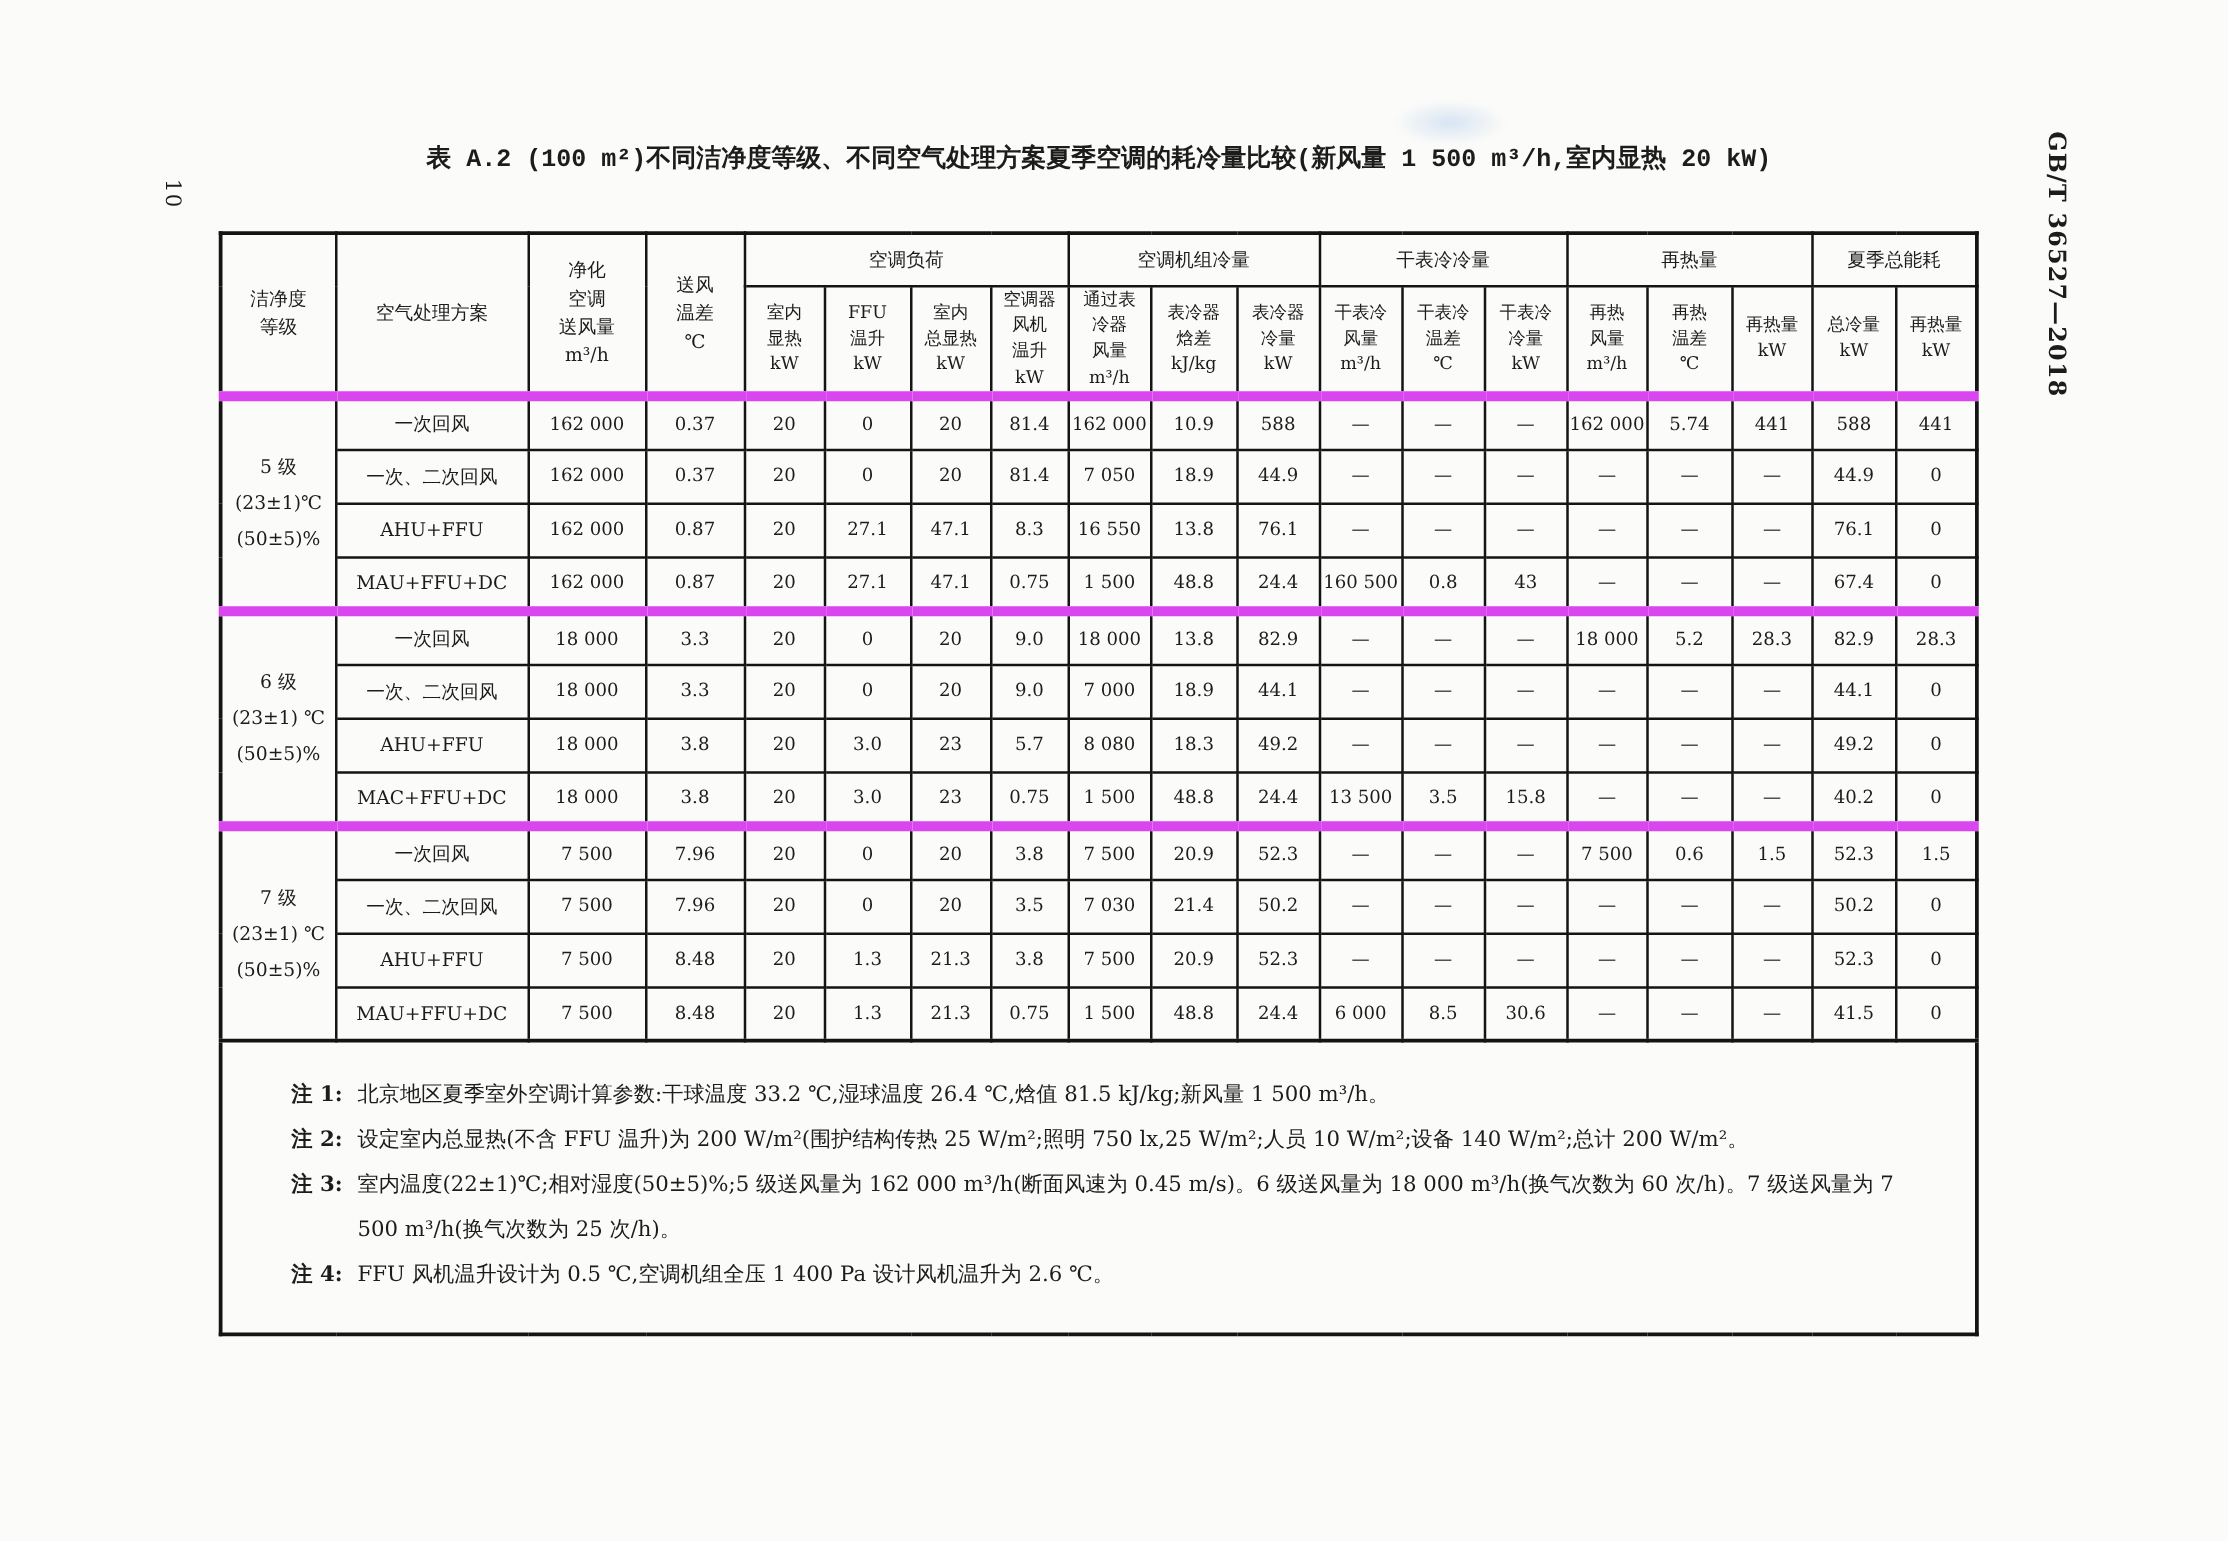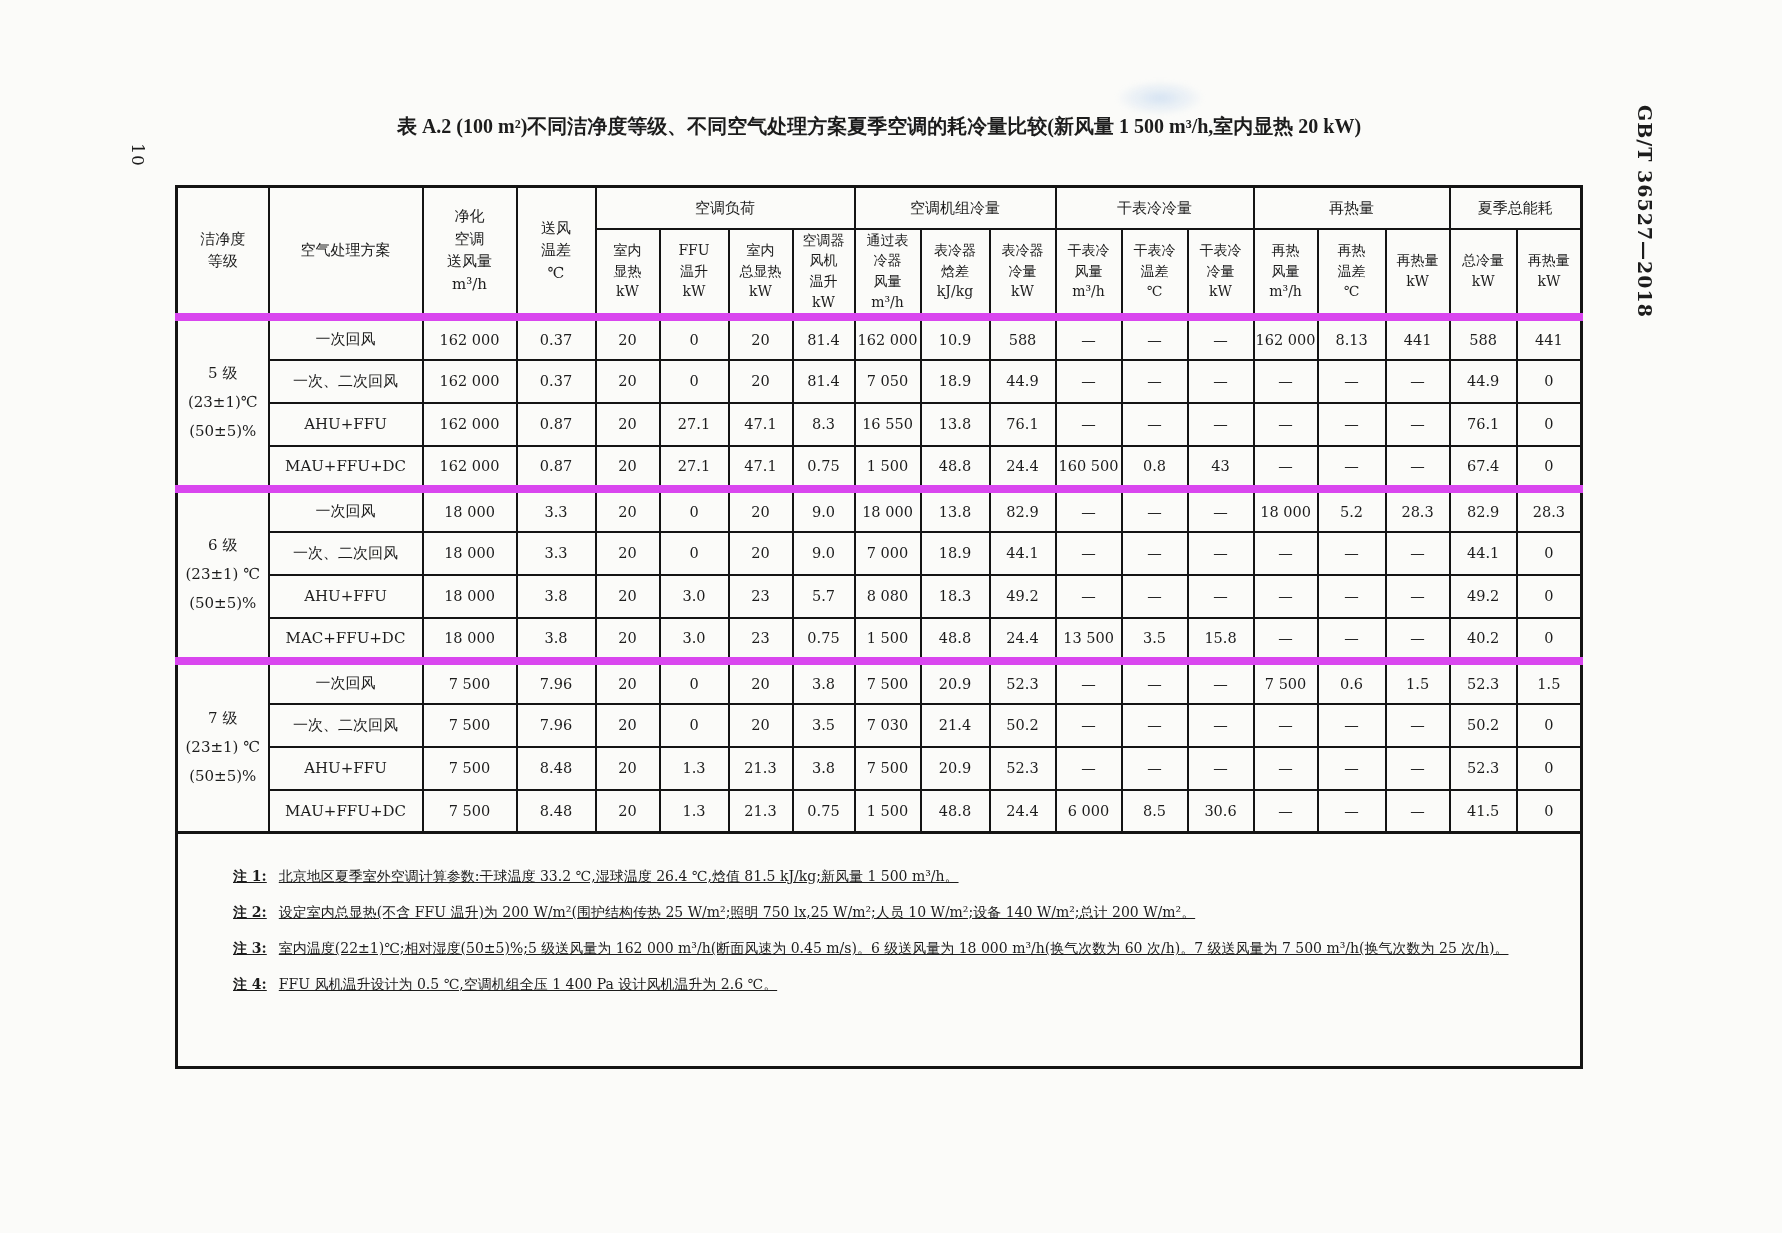--- a/index.html
+++ b/index.html
@@ -30,21 +30,21 @@
     position: absolute; left: 1537px; top: 198px; width: 212px; height: 26px;
     transform: rotate(90deg); transform-origin: center;
     font-size: 19px; font-weight: bold; text-align: center;
     letter-spacing: 1px; white-space: nowrap;
     font-family: "DejaVu Serif", "Liberation Serif", serif;
   }
 
   .doc-title {
     position: absolute; left: 175px; top: 113px; width: 1408px;
     text-align: center; font-weight: bold; font-size: 20px;
-    font-family: Liberation Serif, serif;
+    font-family: Liberation Mono, monospace;
     white-space: nowrap;
   }
 
   table.main-table {
     position: absolute; left: 175px; top: 185px;
     border-collapse: collapse; table-layout: fixed;
     width: 1408px;
     border: 3px solid #141414;
   }
   .main-table th, .main-table td {
@@ -68,21 +68,21 @@
   .main-table td.val { font-size: 14.5px; white-space: nowrap; }
 
   .main-table tbody tr.group-start td { border-top: 8px solid #d946ef; }
 
   .main-table tfoot td.notes-cell {
     border-top: 3px solid #141414;
     text-align: left; vertical-align: top;
     padding: 24px 42px 18px 55px;
     height: 190px;
   }
-  .note { display: flex; font-size: 14px; line-height: 36px; text-decoration: underline; }
+  .note { display: flex; font-size: 17px; line-height: 36px; }
   .note-label { flex: 0 0 auto; font-weight: bold; margin-right: 12px; white-space: nowrap; }
   .note-text { flex: 1 1 auto; }
 </style>
 </head>
 <body>
 
 <div class="sheet">
 
   <div class="scan-smudge"></div>
 
@@ -191,21 +191,21 @@
           <td class="val">0</td>
           <td class="val">20</td>
           <td class="val">81.4</td>
           <td class="val">162 000</td>
           <td class="val">10.9</td>
           <td class="val">588</td>
           <td class="val">—</td>
           <td class="val">—</td>
           <td class="val">—</td>
           <td class="val">162 000</td>
-          <td class="val">8.13</td>
+          <td class="val">5.74</td>
           <td class="val">441</td>
           <td class="val">588</td>
           <td class="val">441</td>
         </tr>
         <tr class="data-row">
           <td class="scheme">一次、二次回风</td>
           <td class="val">162 000</td>
           <td class="val">0.37</td>
           <td class="val">20</td>
           <td class="val">0</td>

